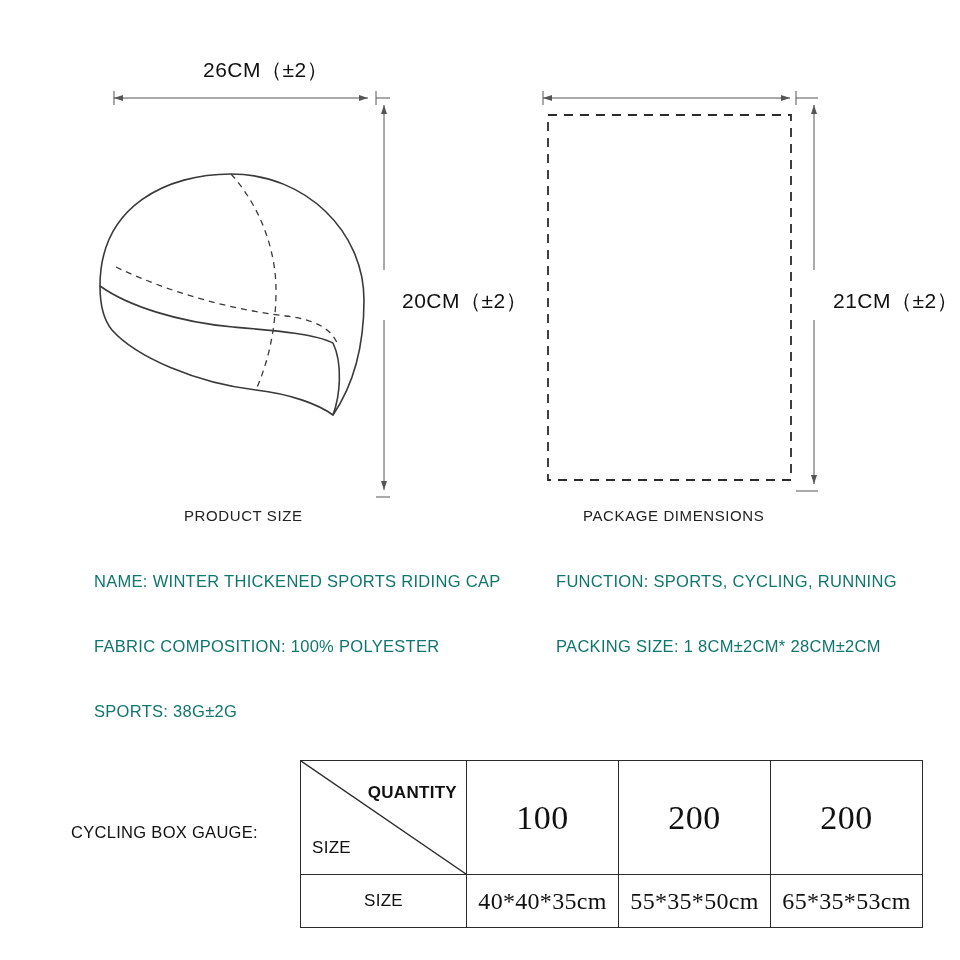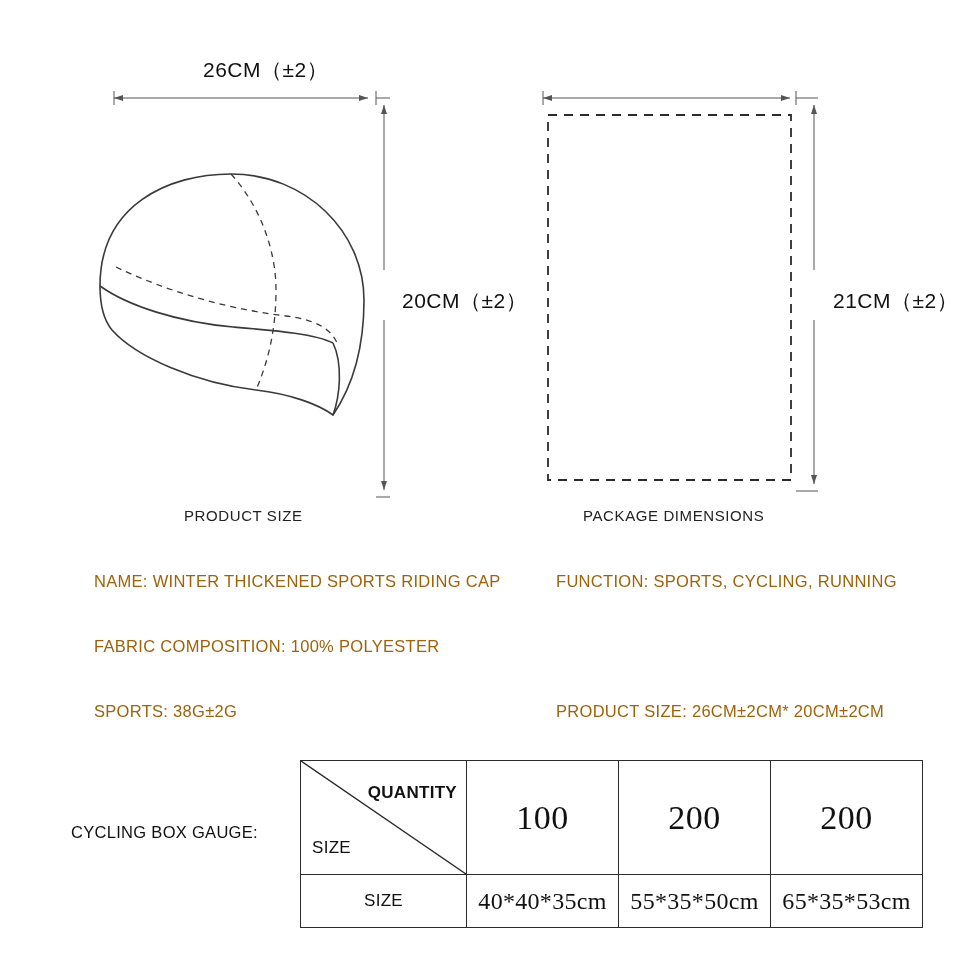--- a/index.html
+++ b/index.html
@@ -48,21 +48,21 @@
     color: #222;
     white-space: nowrap;
   }
   #caption-product { left: 156px; top: 507px; }
   #caption-package { left: 555px; top: 507px; }
 
   .spec {
     position: absolute;
     font-size: 16.5px;
     letter-spacing: 0.3px;
-    color: #a16207;
+    color: #0f766e;
     white-space: nowrap;
   }
   #spec-name { left: 66px; top: 572px; }
   #spec-fabric { left: 66px; top: 637px; }
   #spec-weight { left: 66px; top: 702px; }
   #spec-function { left: 528px; top: 572px; }
   #spec-packing { left: 528px; top: 637px; }
   #spec-productsize { left: 528px; top: 702px; }
 
   #box-gauge-label {
@@ -192,21 +192,21 @@
   <div class="dim-label" id="dim-height-product">20CM（±2）</div>
   <div class="dim-label" id="dim-height-package">21CM（±2）</div>
 
   <div class="caption" id="caption-product">PRODUCT SIZE</div>
   <div class="caption" id="caption-package">PACKAGE DIMENSIONS</div>
 
   <div class="spec" id="spec-name">NAME: WINTER THICKENED SPORTS RIDING CAP</div>
   <div class="spec" id="spec-fabric">FABRIC COMPOSITION: 100% POLYESTER</div>
   <div class="spec" id="spec-weight">SPORTS: 38G±2G</div>
   <div class="spec" id="spec-function">FUNCTION: SPORTS, CYCLING, RUNNING</div>
-  <div class="spec" id="spec-productsize">PRODUCT SIZE: 26CM±2CM* 20CM±2CM</div>
+  <div class="spec" id="spec-packing">PACKING SIZE: 1 8CM±2CM* 28CM±2CM</div>
 
   <div id="box-gauge-label">CYCLING BOX GAUGE:</div>
 
   <table class="gauge-table">
     <tbody>
         <tr class="row-qty">
       <td class="col-head diag-cell">
         <svg class="diag-line" viewBox="0 0 165 113" preserveAspectRatio="none">
           <line x1="0" y1="0" x2="165" y2="113" stroke="#2b2b2b" stroke-width="1.4"></line>
         </svg>

